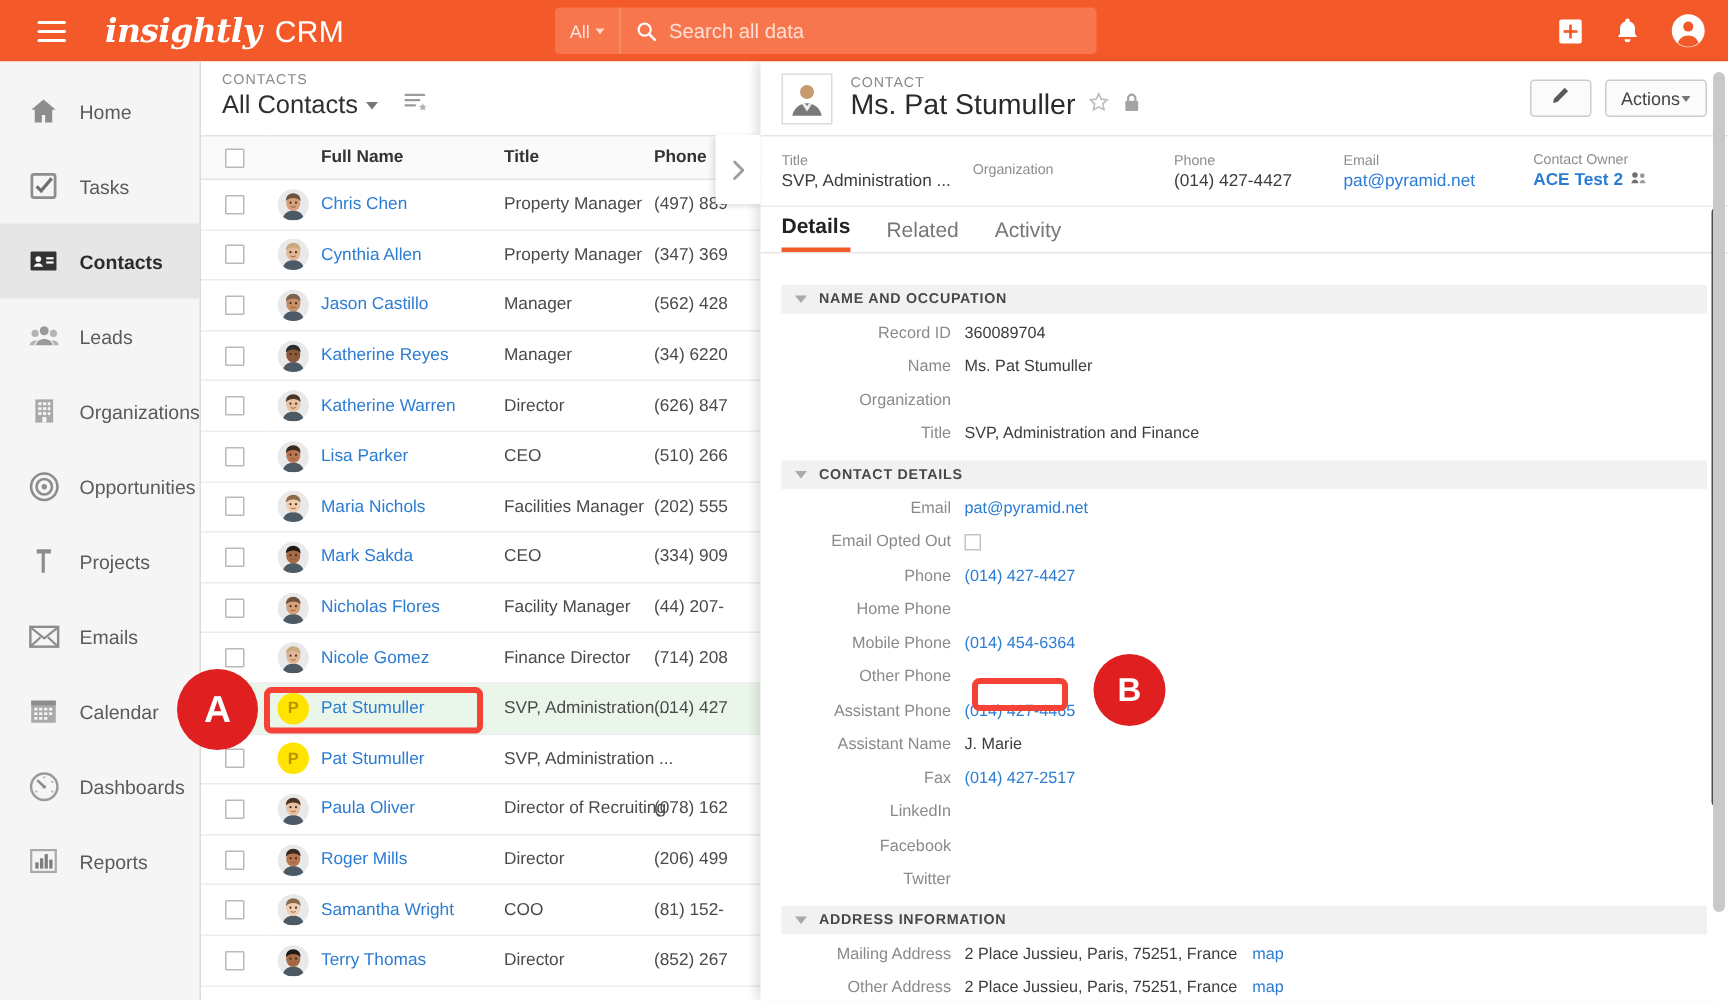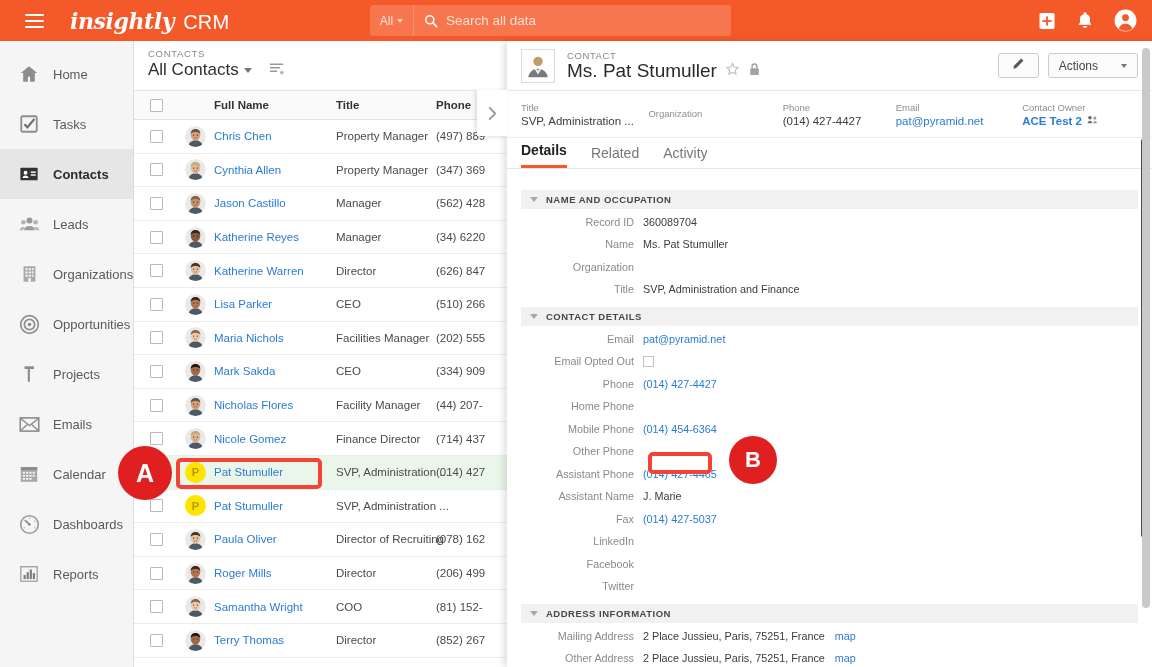--- a/index.html
+++ b/index.html
@@ -100,21 +100,21 @@
   .d-avatar { width:34px; height:34px; border:1px solid #dcdcdc; background:#fff; display:flex; align-items:center; justify-content:center; }
   .d-names { margin-left:12px; }
   .d-eyebrow { font-size:9.5px; color:#888; letter-spacing:0.6px; }
   .d-title { font-size:19px; color:#2a2a2a; display:flex; align-items:center; gap:8px; margin-top:-1px; }
   .d-head-btns { margin-left:auto; display:flex; gap:9px; align-items:center; }
   .btn {
     border:1px solid #ccc; background:#fbfbfb; border-radius:3px; height:25px;
     display:flex; align-items:center; justify-content:center; font-size:12px; color:#444; cursor:pointer;
   }
   .btn-edit { width:41px; }
-  .btn-actions { padding:0 10px; gap:23px; }
+  .btn-actions { padding:0 10px; gap:1px; }
   .btn-actions .caret { border-left:3.5px solid transparent; border-right:3.5px solid transparent; border-top:4px solid #777; }
 
   .d-summary { height:47px; display:flex; align-items:center; padding:0 14px; border-bottom:1px solid #ececec; }
   .sumcell { font-size:11.5px; }
   .sumlabel { color:#8e8e8e; font-size:9.5px; }
   .sumval { color:#3c3c3c; margin-top:2px; white-space:nowrap; }
   .sumval.link { color:#2b7cd3; }
 
   .d-tabs { height:31px; display:flex; align-items:flex-end; padding:0 14px; border-bottom:1px solid #e6e6e6; gap:24px; }
   .tab { font-size:14px; color:#777; padding-bottom:7px; cursor:pointer; }
@@ -573,21 +573,21 @@
                   <path d="M3.5 24c.8-5 4.2-7.6 8.5-7.6S19.7 19 20.5 24z" fill="#4c5a66"></path>
                   <ellipse cx="12" cy="10.6" rx="5.4" ry="6.2" fill="#e3b796"></ellipse>
                   <path d="M6.4 9.2C6.4 5.4 8.8 3.3 12 3.3s5.6 2.1 5.6 5.9c-1.4-1.6-3.2-2.3-5.6-2.3s-4.2.7-5.6 2.3z" fill="#c9a97e"></path>
                   <circle cx="9.9" cy="10.4" r=".8" fill="#3a2c22"></circle>
                   <circle cx="14.1" cy="10.4" r=".8" fill="#3a2c22"></circle>
                   <path d="M10.3 13.4c.9.7 2.5.7 3.4 0" fill="none" stroke="#8d5f45" stroke-width=".7" stroke-linecap="round"></path>
                 </svg></div>
             </td>
             <td class="col-name"><span class="cname">Nicole Gomez</span></td>
             <td class="col-title"><span class="ctitle">Finance Director</span></td>
-            <td class="col-phone"><span class="cphone">(714) 437</span></td>
+            <td class="col-phone"><span class="cphone">(714) 208</span></td>
           </tr>
           <tr class="row-sel">
             <td class="col-chk"></td>
             <td class="col-ava">
               <div class="avatar-init" style="margin-left: 8px;">P</div>
             </td>
             <td class="col-name"><span class="cname">Pat Stumuller</span></td>
             <td class="col-title"><span class="ctitle">SVP, Administration ...</span></td>
             <td class="col-phone"><span class="cphone">(014) 427</span></td>
           </tr>
@@ -816,21 +816,21 @@
         <div class="frow">
           <div class="flabel">Assistant Phone</div>
           <div class="fval link">(014) 427-4465</div>
         </div>
         <div class="frow">
           <div class="flabel">Assistant Name</div>
           <div class="fval">J. Marie</div>
         </div>
         <div class="frow">
           <div class="flabel">Fax</div>
-          <div class="fval link">(014) 427-5037</div>
+          <div class="fval link">(014) 427-2517</div>
         </div>
         <div class="frow">
           <div class="flabel">LinkedIn</div>
           <div class="fval"></div>
         </div>
         <div class="frow">
           <div class="flabel">Facebook</div>
           <div class="fval"></div>
         </div>
         <div class="frow">

